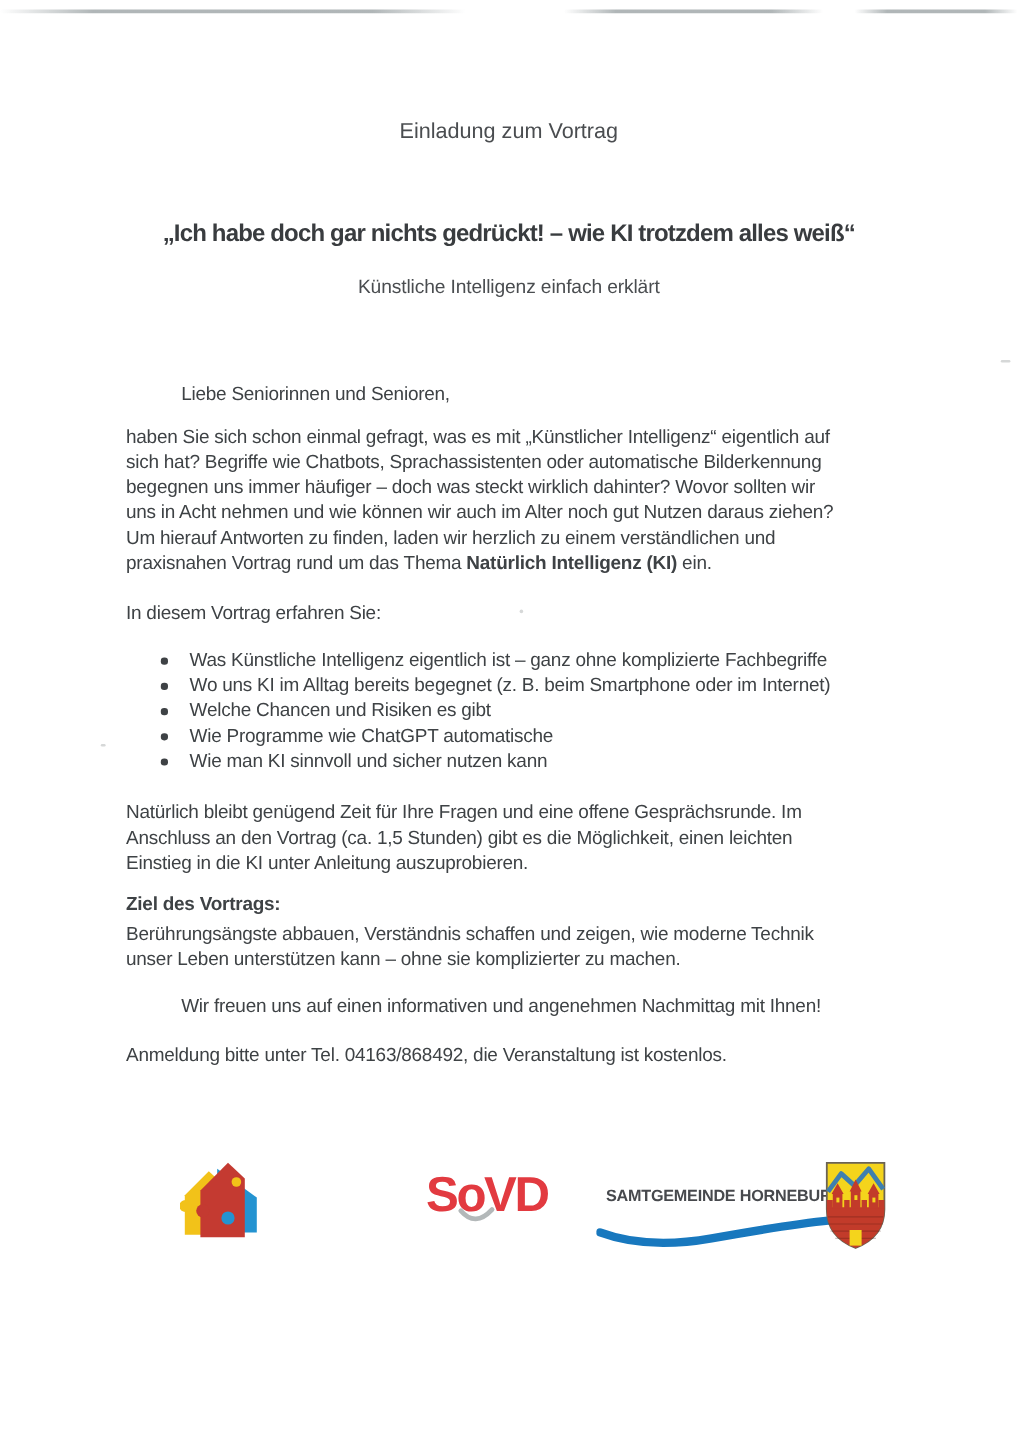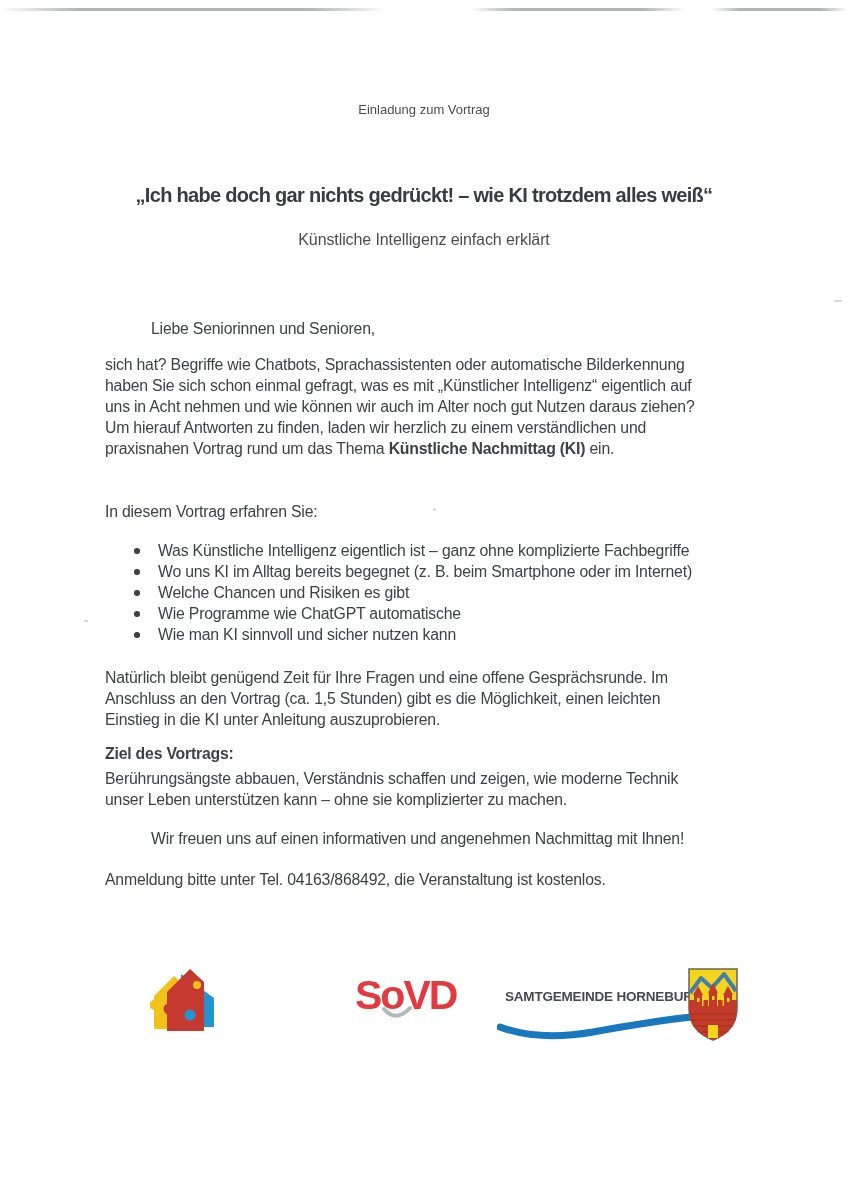--- a/index.html
+++ b/index.html
@@ -8,21 +8,21 @@
   
   .scanline{position:absolute;height:3px;border-radius:2px;background:linear-gradient(90deg,rgba(150,158,160,0),rgba(150,158,160,.75) 20%,rgba(150,158,160,.75) 80%,rgba(150,158,160,0));filter:blur(.6px);}
   .speck{position:absolute;background:#d6d8d8;border-radius:2px;}
 
   .t{position:absolute;font-size:15.8px;line-height:21px;letter-spacing:-0.2px;
      color:#3e4245;white-space:nowrap;}
   .center{left:0;right:0;text-align:center;}
   .left-col{left:105px;}
   .b{font-weight:bold;}
 
-  .doc-title{font-size:13px;color:#4a4d50;letter-spacing:0;}
+  .doc-title{font-size:18px;color:#4a4d50;letter-spacing:0;}
   .headline{font-size:20px;font-weight:bold;color:#393c3f;letter-spacing:-0.7px;}
   .subtitle{font-size:16px;color:#4a4d50;letter-spacing:-0.1px;}
 
   .line{height:21px;}
   .bullet{position:relative;height:21px;padding-left:53px;}
   .bullet::before{content:"";position:absolute;left:29px;top:8px;width:5.5px;height:5.5px;
                   border-radius:50%;background:#3e4245;}
 
   
   .abs{position:absolute;}
@@ -48,25 +48,26 @@
 
   <div class="t center doc-title" style="top:99px;">Einladung zum Vortrag</div>
 
   <div class="t center headline" style="top:185px;">„Ich habe doch gar nichts gedrückt! – wie KI trotzdem alles weiß“</div>
 
   <div class="t center subtitle" style="top:229px;">Künstliche Intelligenz einfach erklärt</div>
 
   <div class="t left-col" style="top:318px;margin-left:46px;">Liebe Seniorinnen und Senioren,</div>
 
   <div class="t left-col" style="top:354px;">
+    <div class="line">haben Sie sich schon einmal gefragt, was es mit „Künstlicher Intelligenz“ eigentlich auf</div>
     <div class="line">sich hat? Begriffe wie Chatbots, Sprachassistenten oder automatische Bilderkennung</div>
-    <div class="line">haben Sie sich schon einmal gefragt, was es mit „Künstlicher Intelligenz“ eigentlich auf</div>
+    <div class="line">begegnen uns immer häufiger – doch was steckt wirklich dahinter? Wovor sollten wir</div>
     <div class="line">uns in Acht nehmen und wie können wir auch im Alter noch gut Nutzen daraus ziehen?</div>
     <div class="line">Um hierauf Antworten zu finden, laden wir herzlich zu einem verständlichen und</div>
-    <div class="line"><span>praxisnahen Vortrag rund um das Thema </span><span class="b">Künstliche Nachmittag (KI)</span><span> ein.</span></div>
+    <div class="line"><span>praxisnahen Vortrag rund um das Thema </span><span class="b">Natürlich Intelligenz (KI)</span><span> ein.</span></div>
   </div>
 
   <div class="t left-col" style="top:501px;text-align:center;">In diesem Vortrag erfahren Sie:</div>
 
   <div class="t left-col" style="top:540px;">
     <div class="bullet">Was Künstliche Intelligenz eigentlich ist – ganz ohne komplizierte Fachbegriffe</div>
     <div class="bullet">Wo uns KI im Alltag bereits begegnet (z. B. beim Smartphone oder im Internet)</div>
     <div class="bullet">Welche Chancen und Risiken es gibt</div>
     <div class="bullet">Wie Programme wie ChatGPT automatische</div>
     <div class="bullet">Wie man KI sinnvoll und sicher nutzen kann</div>

